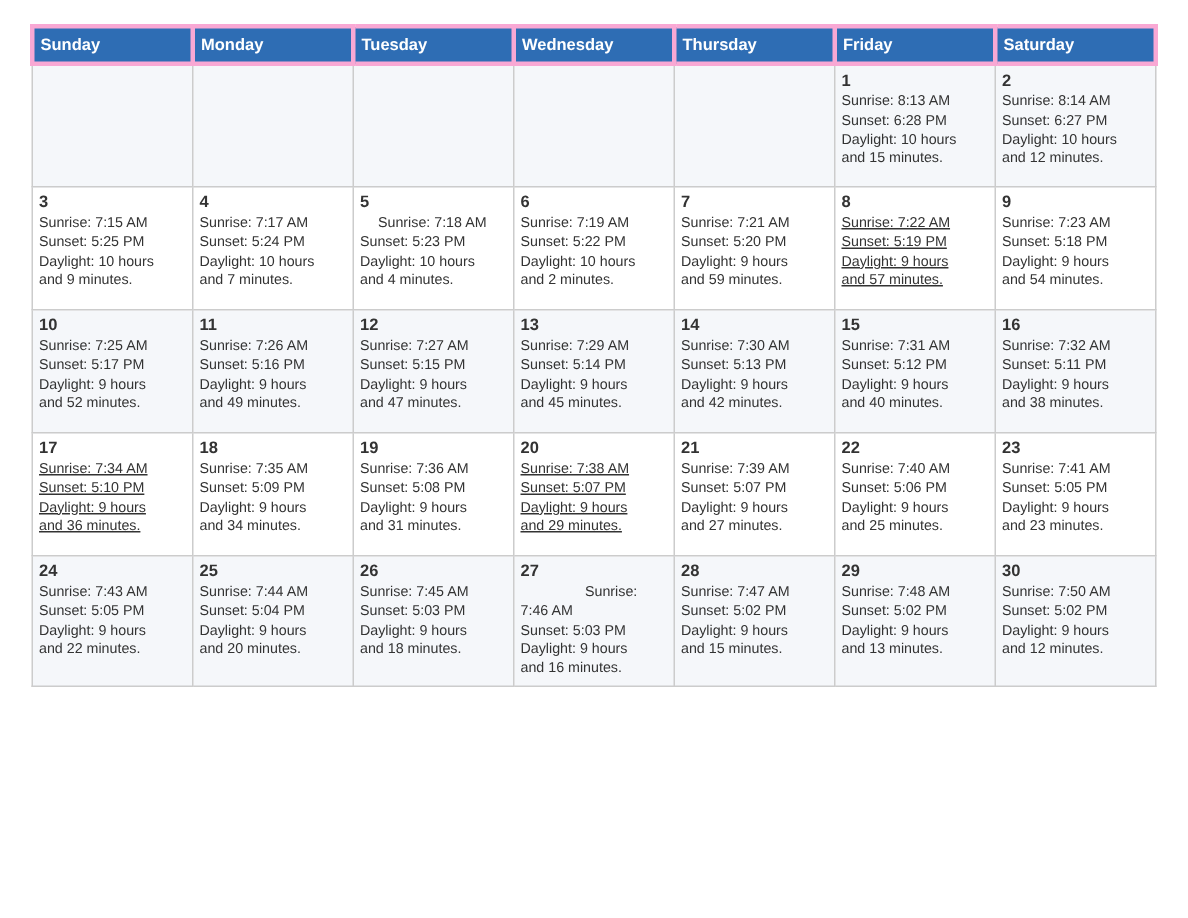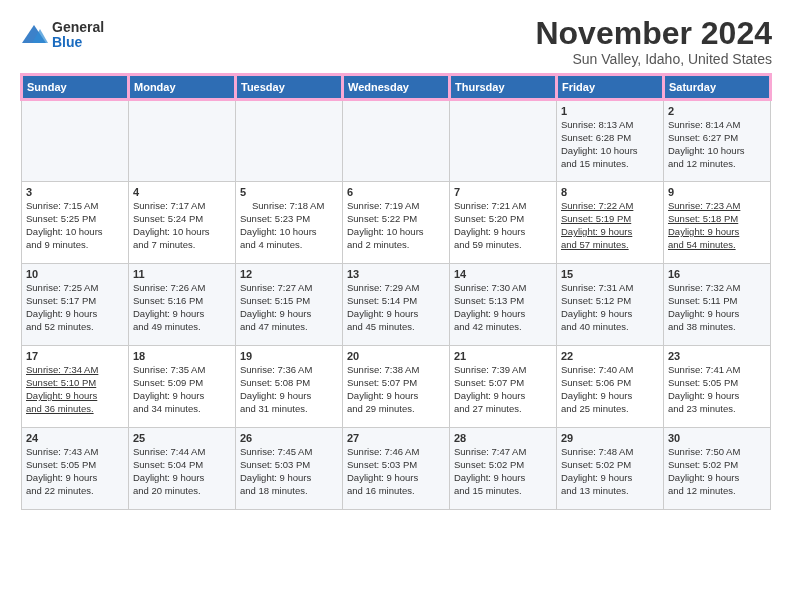--- a/index.html
+++ b/index.html
@@ -98,37 +98,20 @@
       margin-bottom: 2px;
     }
     .day-info {
       line-height: 1.35;
     }
   </style>
 </head>
 <body>
 
 <div class="page">
-  <div class="header">
-    <div class="logo">
-      <svg class="logo-icon" viewBox="0 0 28 28">
-        <rect x="0" y="0" width="28" height="28" fill="white"></rect>
-        <polygon points="14,4 26,22 2,22" fill="#1a6bbf" opacity="0.85"></polygon>
-        <polygon points="20,8 28,22 12,22" fill="#2e8bd4" opacity="0.7"></polygon>
-      </svg>
-      <div class="logo-text">
-        <span class="logo-general">General</span>
-        <span class="logo-blue">Blue</span>
-      </div>
-    </div>
-    <div class="title-block">
-      <div class="main-title">November 2024</div>
-      <div class="subtitle">Sun Valley, Idaho, United States</div>
-    </div>
-  </div>
 
   <table>
     <thead>
       <tr>
         <th>Sunday</th>
         <th>Monday</th>
         <th>Tuesday</th>
         <th>Wednesday</th>
         <th>Thursday</th>
         <th>Friday</th>
@@ -169,21 +152,21 @@
 Daylight: 10 hours
 and 2 minutes.</span></td>
           <td><span class="day-number">7</span><span class="day-info" style="white-space: pre-line;">Sunrise: 7:21 AM
 Sunset: 5:20 PM
 Daylight: 9 hours
 and 59 minutes.</span></td>
           <td><span class="day-number">8</span><span class="day-info" style="white-space: pre-line; text-decoration: underline;">Sunrise: 7:22 AM
 Sunset: 5:19 PM
 Daylight: 9 hours
 and 57 minutes.</span></td>
-          <td><span class="day-number">9</span><span class="day-info" style="white-space: pre-line; text-decoration: underline;">Sunrise: 7:23 AM
+          <td><span class="day-number">9</span><span class="day-info" style="white-space: pre-line;">Sunrise: 7:23 AM
 Sunset: 5:18 PM
 Daylight: 9 hours
 and 54 minutes.</span></td>
         </tr>
         <tr>
           <td><span class="day-number">10</span><span class="day-info" style="white-space: pre-line;">Sunrise: 7:25 AM
 Sunset: 5:17 PM
 Daylight: 9 hours
 and 52 minutes.</span></td>
           <td><span class="day-number">11</span><span class="day-info" style="white-space: pre-line;">Sunrise: 7:26 AM
@@ -217,21 +200,21 @@
 Daylight: 9 hours
 and 36 minutes.</span></td>
           <td><span class="day-number">18</span><span class="day-info" style="white-space: pre-line;">Sunrise: 7:35 AM
 Sunset: 5:09 PM
 Daylight: 9 hours
 and 34 minutes.</span></td>
           <td><span class="day-number">19</span><span class="day-info" style="white-space: pre-line;">Sunrise: 7:36 AM
 Sunset: 5:08 PM
 Daylight: 9 hours
 and 31 minutes.</span></td>
-          <td><span class="day-number">20</span><span class="day-info" style="white-space: pre-line;">Sunrise: 7:38 AM
+          <td><span class="day-number">20</span><span class="day-info" style="white-space: pre-line; text-decoration: underline;">Sunrise: 7:38 AM
 Sunset: 5:07 PM
 Daylight: 9 hours
 and 29 minutes.</span></td>
           <td><span class="day-number">21</span><span class="day-info" style="white-space: pre-line;">Sunrise: 7:39 AM
 Sunset: 5:07 PM
 Daylight: 9 hours
 and 27 minutes.</span></td>
           <td><span class="day-number">22</span><span class="day-info" style="white-space: pre-line; text-align: center;">Sunrise: 7:40 AM
 Sunset: 5:06 PM
 Daylight: 9 hours
@@ -247,21 +230,21 @@
 Daylight: 9 hours
 and 22 minutes.</span></td>
           <td><span class="day-number">25</span><span class="day-info" style="white-space: pre-line;">Sunrise: 7:44 AM
 Sunset: 5:04 PM
 Daylight: 9 hours
 and 20 minutes.</span></td>
           <td><span class="day-number">26</span><span class="day-info" style="white-space: pre-line;">Sunrise: 7:45 AM
 Sunset: 5:03 PM
 Daylight: 9 hours
 and 18 minutes.</span></td>
-          <td><span class="day-number">27</span><span class="day-info" style="white-space: pre-line;">Sunrise: 7:46 AM
+          <td><span class="day-number">27</span><span class="day-info" style="white-space: pre-line; margin-left: 43px;">Sunrise: 7:46 AM
 Sunset: 5:03 PM
 Daylight: 9 hours
 and 16 minutes.</span></td>
           <td><span class="day-number">28</span><span class="day-info" style="white-space: pre-line;">Sunrise: 7:47 AM
 Sunset: 5:02 PM
 Daylight: 9 hours
 and 15 minutes.</span></td>
           <td><span class="day-number">29</span><span class="day-info" style="white-space: pre-line;">Sunrise: 7:48 AM
 Sunset: 5:02 PM
 Daylight: 9 hours

